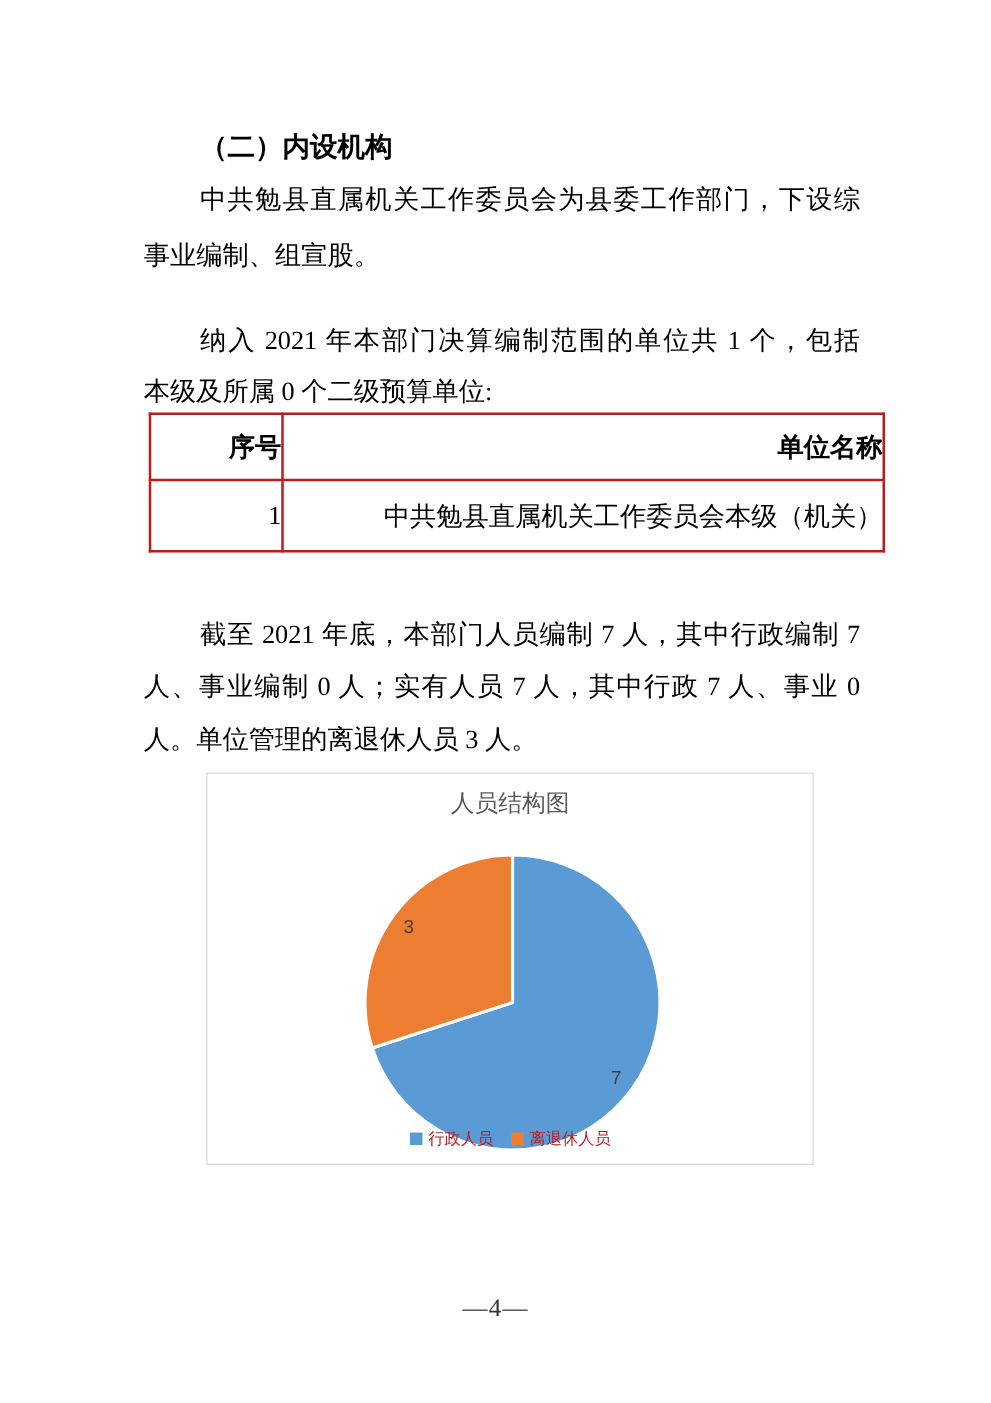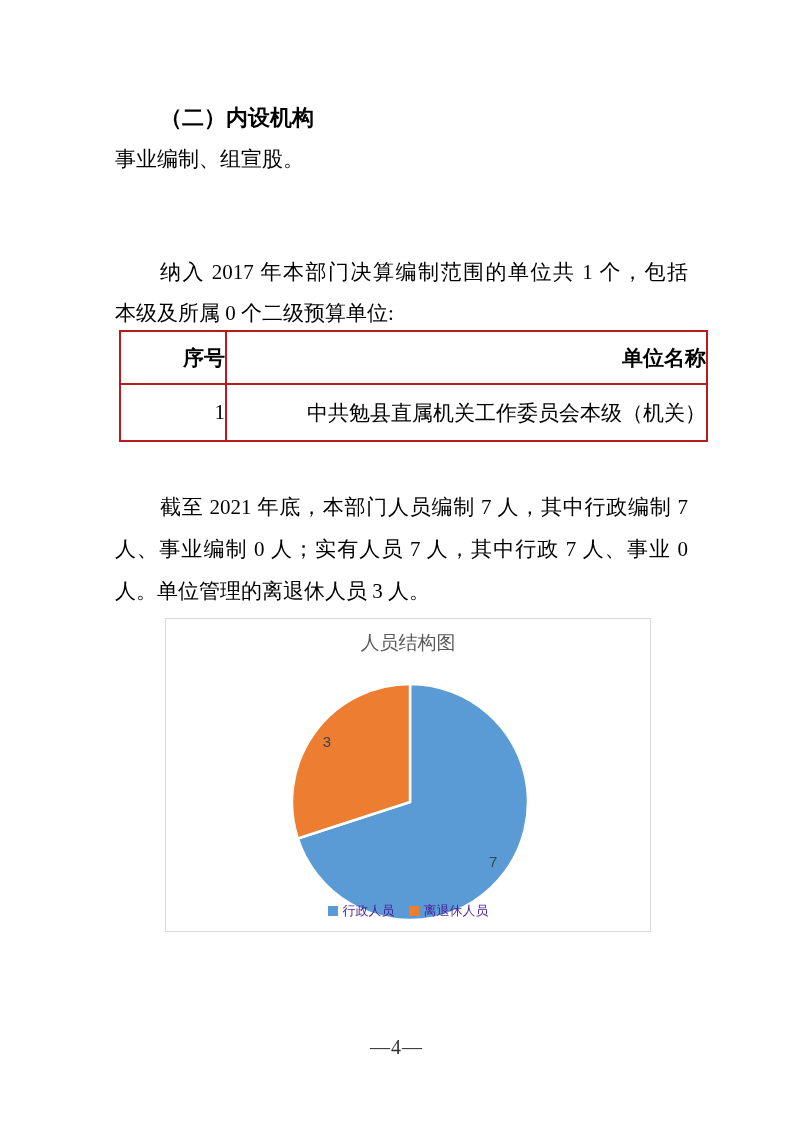--- a/index.html
+++ b/index.html
@@ -29,41 +29,42 @@
   table.units tr.dt td { height:55px; }
 
   
   .chart-frame { position:absolute; left:165px; top:618px; width:486px; height:314px;
     border:1px solid #d9d9d9; background:#fff; box-sizing:border-box; }
   .chart-title { position:absolute; top:11px; left:0; width:100%; text-align:center;
     font-family:"Liberation Sans","DejaVu Sans",sans-serif; font-size:19px; color:#595959; }
   .chart-frame svg { position:absolute; left:0; top:0; }
   .legend { position:absolute; bottom:11px; left:0; width:100%;
     display:flex; justify-content:center; align-items:center; gap:14px;
-    font-family:"Liberation Sans","DejaVu Sans",sans-serif; font-size:13px; color:#4c1d95; }
+    font-family:"Liberation Sans","DejaVu Sans",sans-serif; font-size:13px; color:#b91c1c; }
   .legend-item { display:flex; align-items:center; gap:5px; }
   .swatch { width:10px; height:10px; display:inline-block; }
 
   .page-num { position:absolute; top:1036px; left:0; width:100%; text-align:center;
     font-size:20px; color:#333; letter-spacing:1px; }
 </style>
 </head>
 <body>
 
 <div class="page">
 
   <div class="tblock h-serif" style="top:95px;">
     <div class="line indent">（二）内设机构</div>
   </div>
   <div class="tblock" style="top:137px;">
+    <div class="line indent jl">中共勉县直属机关工作委员会为县委工作部门，下设综</div>
     <div class="line">事业编制、组宣股。</div>
   </div>
 
   <div class="tblock lh41" style="top:252px;">
-    <div class="line indent jl">纳入 2017 年本部门决算编制范围的单位共 1 个，包括</div>
+    <div class="line indent jl">纳入 2021 年本部门决算编制范围的单位共 1 个，包括</div>
     <div class="line">本级及所属 0 个二级预算单位:</div>
   </div>
 
   <table class="units">
     <tbody>
         <tr class="hd">
       <td class="col-no">序号</td>
       <td>单位名称</td>
     </tr>
     <tr class="dt">

